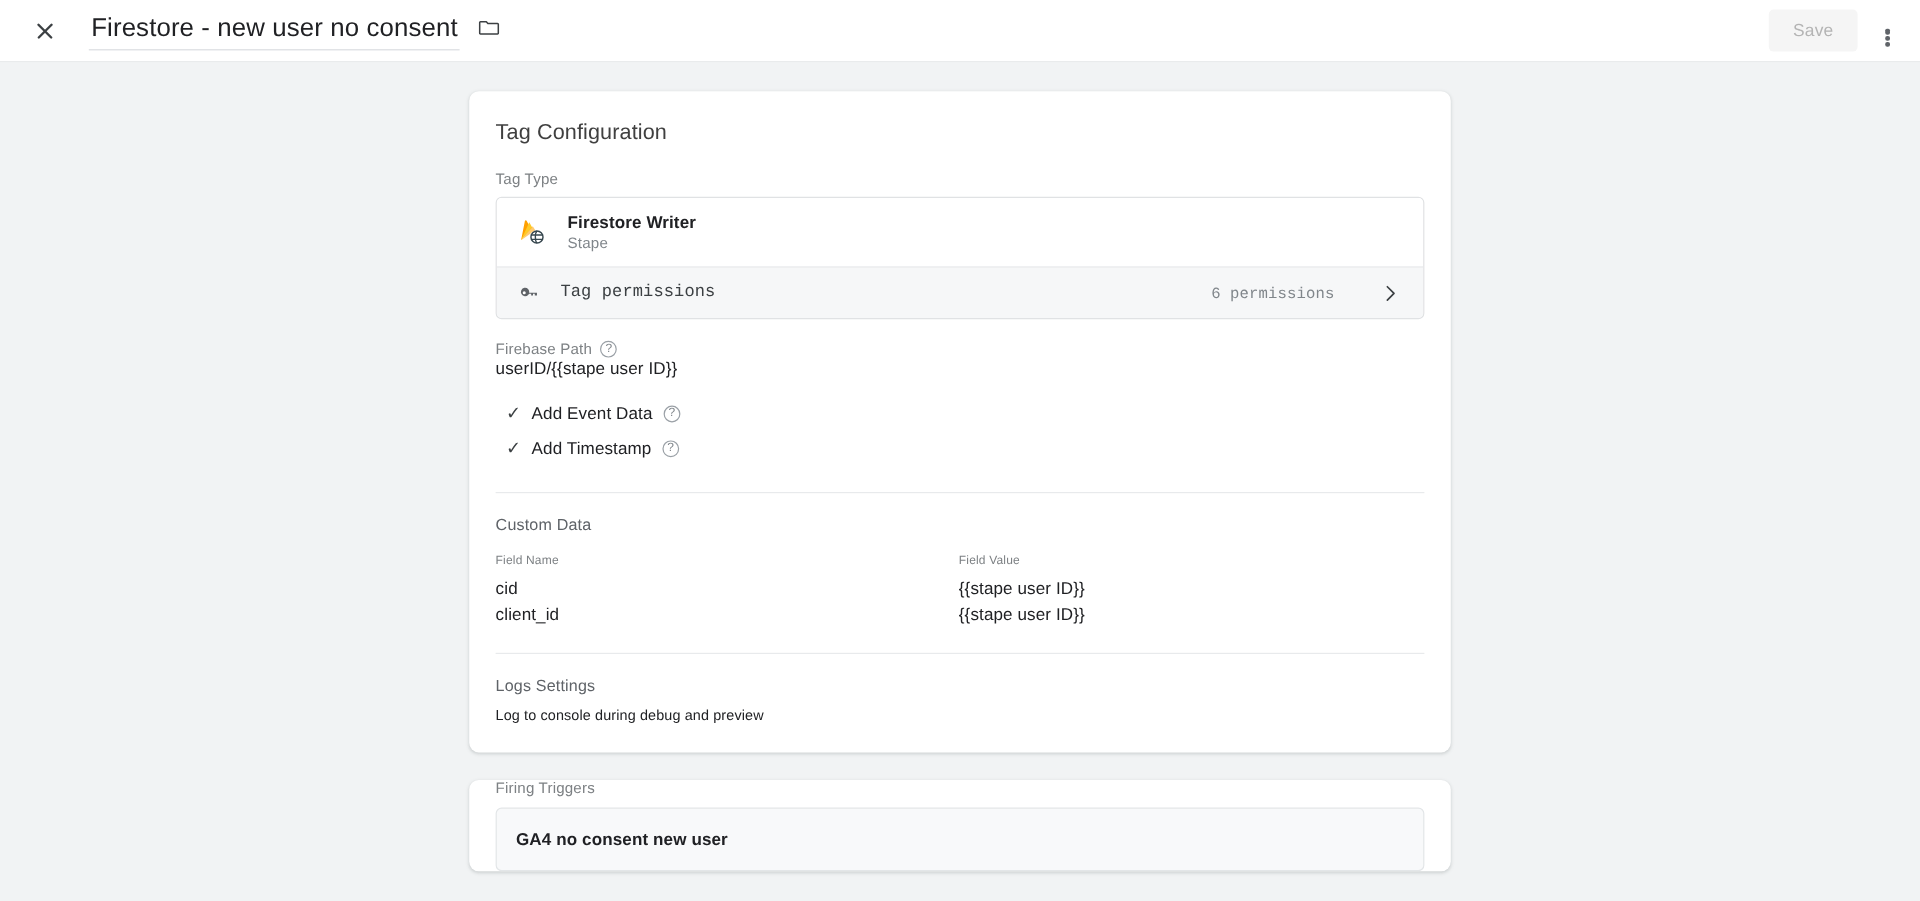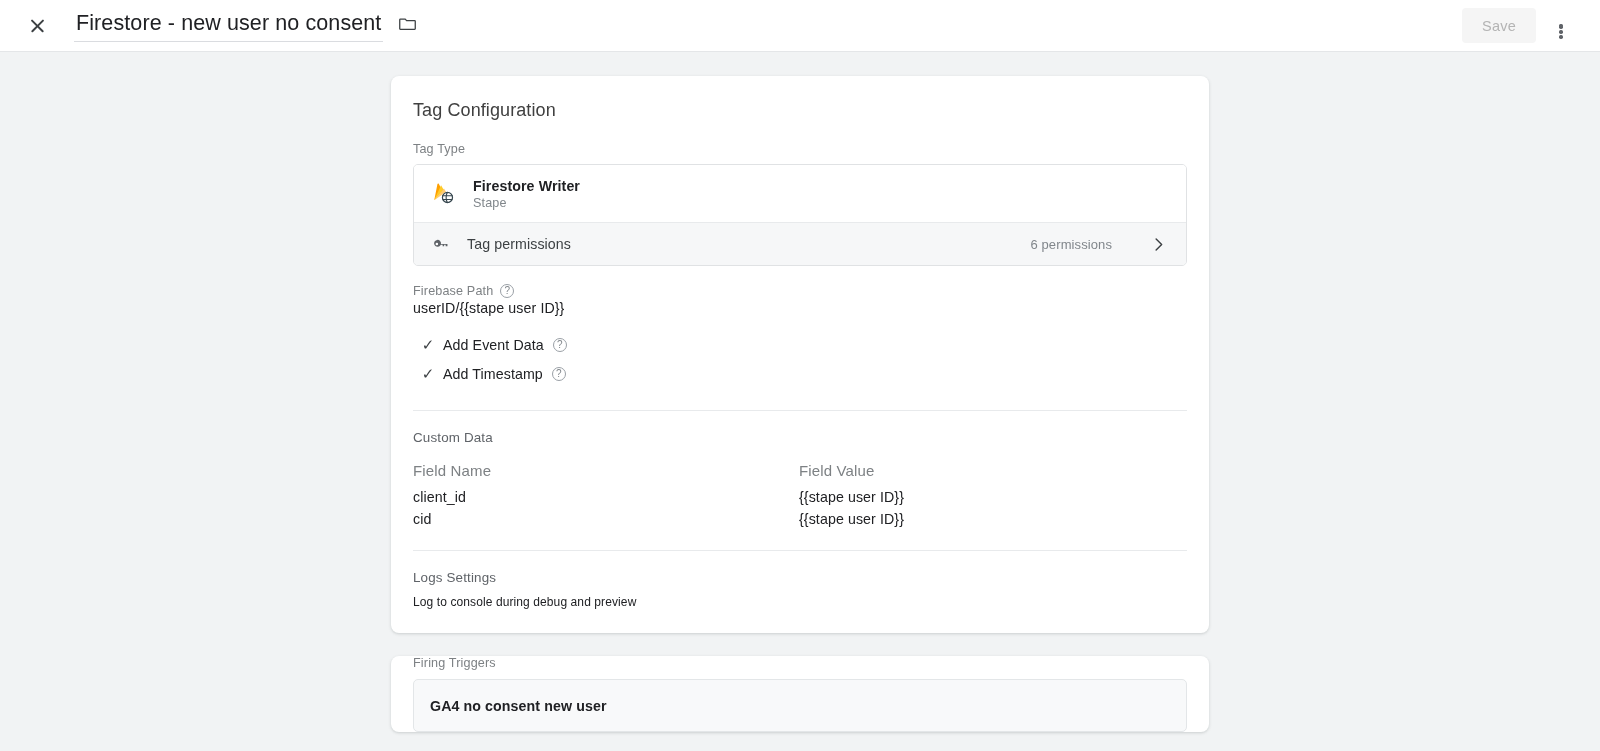--- a/index.html
+++ b/index.html
@@ -13,21 +13,21 @@
   }
 
   
   .appbar {
     position: relative;
     height: 52px;
     background: #ffffff;
     border-bottom: 1px solid #e4e6e8;
     display: flex;
     align-items: center;
-    padding: 0 20px 0 18px;
+    padding: 0 8px 0 18px;
   }
   .icon-btn {
     width: 38px; height: 38px;
     display: flex; align-items: center; justify-content: center;
     border-radius: 50%;
     cursor: pointer;
     flex: 0 0 auto;
   }
   .close-glyph { position: relative; width: 17px; height: 17px; }
   .close-glyph::before, .close-glyph::after {
@@ -153,20 +153,21 @@
   .tt-sub  { font-size: 12.6px; color: #80868b; letter-spacing: .15px; }
 
   .perm-row {
     display: flex; align-items: center;
     gap: 17px;
     padding: 0 16px;
     height: 43px;
     background: #f6f7f8;
     border-top: 1px solid #e8eaec;
     cursor: pointer;
+    font-family: Liberation Mono, monospace;
   }
   .perm-label { font-size: 14.2px; color: #3c4043; letter-spacing: .1px; }
   .perm-count { margin-left: auto; font-size: 13px; color: #80868b; letter-spacing: .1px; }
   .chev { margin-left: 20px; margin-right: 2px; display:flex; }
 
   .firebase-icon { width: 26px; height: 26px; flex: 0 0 auto; }
   .key-icon { width: 20px; display:flex; justify-content:center; flex:0 0 auto; }
 
   
   .fb-block { margin-top: 18px; }
@@ -189,21 +190,21 @@
 
   .divider { height: 1px; background: #e8eaec; margin: 0 22px; }
 
   
   .cd-block { padding: 19px 22px 20px 22px; }
   .cd-title { font-size: 13.4px; color: #5f6368; letter-spacing: .15px; }
   .cd-table { width: 100%; border-collapse: collapse; margin-top: 17px; }
   .cd-table th {
     text-align: left;
     font-weight: normal;
-    font-size: 15px;
+    font-size: 10px;
     color: #7d8184;
     letter-spacing: .15px;
     padding: 0 0 7px 0;
   }
   .cd-table td {
     font-size: 14.2px;
     color: #202124;
     letter-spacing: .1px;
     padding: 3px 0;
     height: 21px;
@@ -343,25 +344,25 @@
 
       <table class="cd-table">
         <thead>
           <tr>
             <th class="col-name">Field Name</th>
             <th>Field Value</th>
           </tr>
         </thead>
         <tbody>
           <tr>
-            <td>client_id</td>
+            <td>cid</td>
             <td>{{stape user ID}}</td>
           </tr>
           <tr>
-            <td>cid</td>
+            <td>client_id</td>
             <td>{{stape user ID}}</td>
           </tr>
         </tbody>
       </table>
     </div>
 
     <div class="divider"></div>
 
     <div class="logs-block">
       <div class="logs-title">Logs Settings</div>

